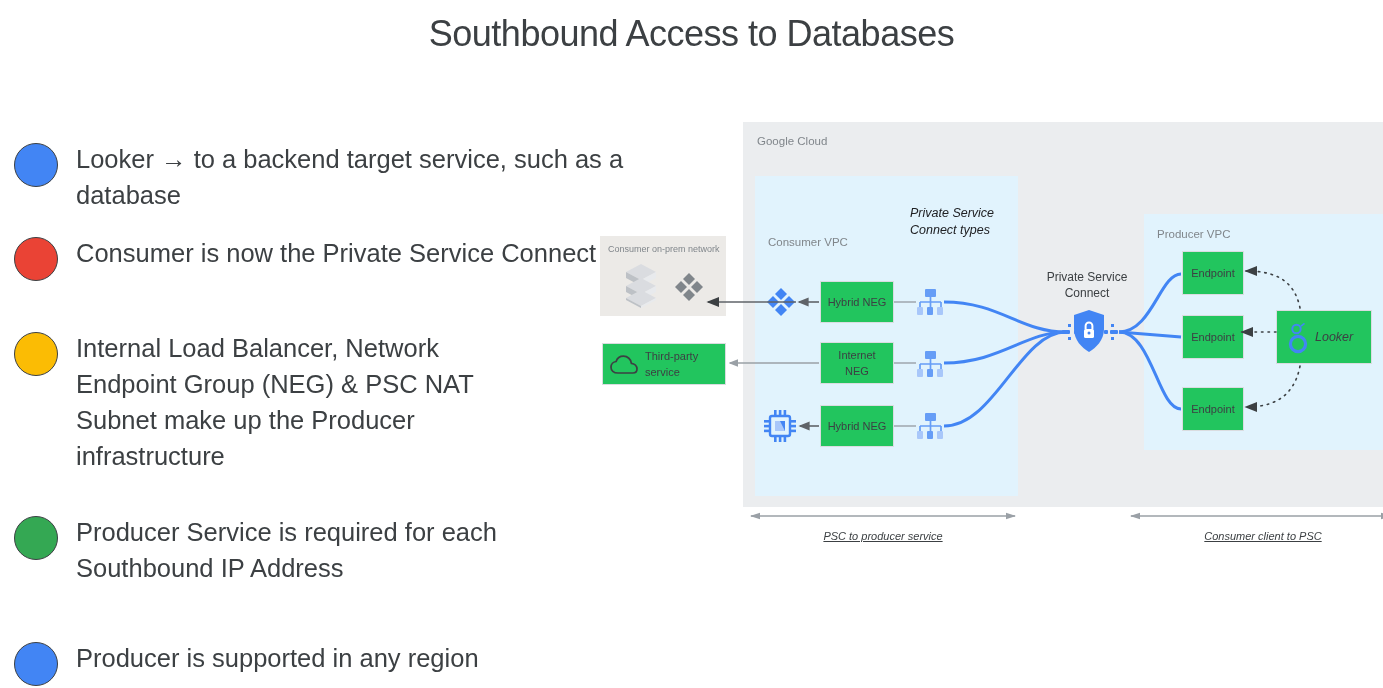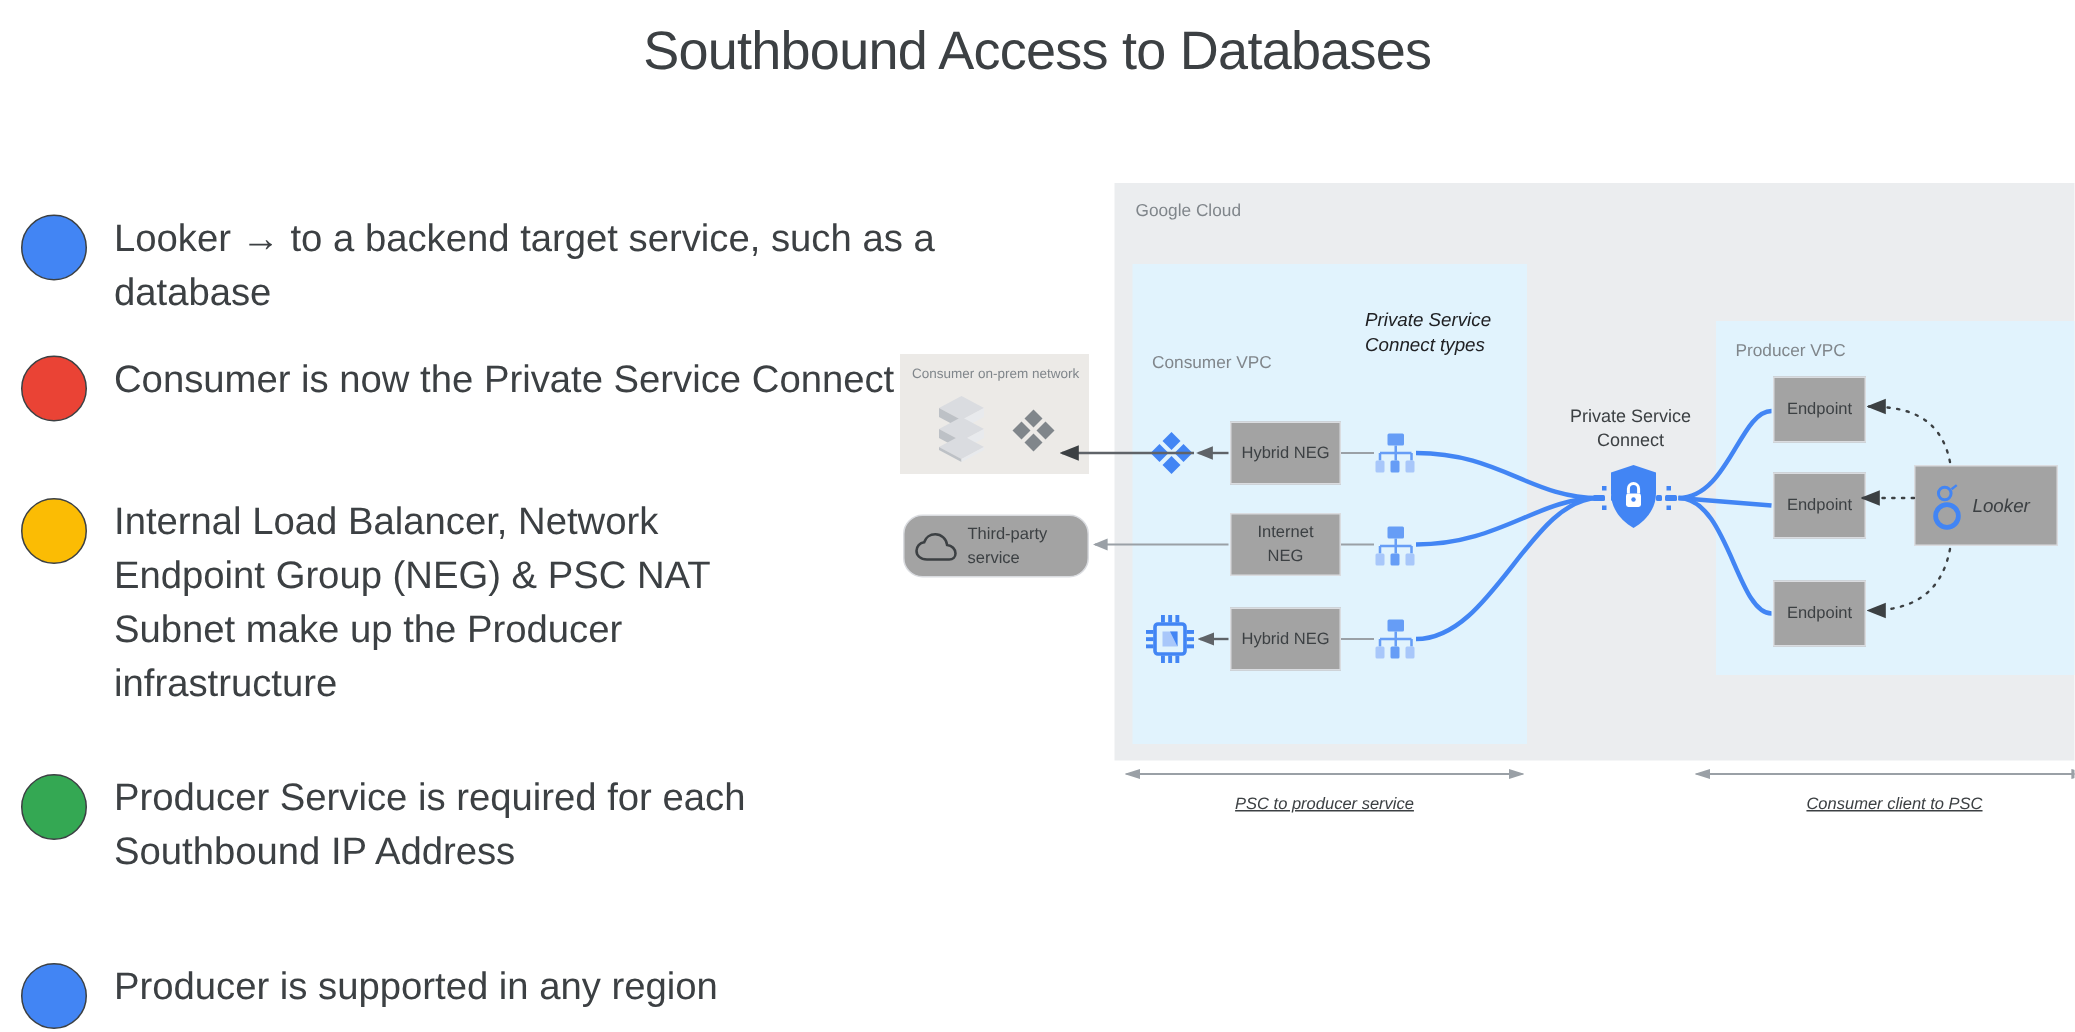--- a/index.html
+++ b/index.html
@@ -96,38 +96,37 @@
   .onprem-label {
     position: absolute;
     left: 8px; top: 8px;
     font-size: 9px;
     color: #80868b;
     white-space: nowrap;
   }
 
   .wbox {
     position: absolute;
-    background: #a3a3a3;
+    background: #22c55e;
     border: 1px solid #dadce0;
     box-sizing: border-box;
     display: flex;
     align-items: center;
     justify-content: center;
     text-align: center;
     font-size: 11px;
     color: #3c4043;
     line-height: 16px;
   }
 
   .third-party {
     left: 2px; top: 225px; width: 124px; height: 42px;
     justify-content: flex-start;
     padding-left: 42px;
     text-align: left;
-    border-radius: 13px;
   }
   .cloud-ico {
     position: absolute;
     left: 7px; top: 10px;
     width: 30px; height: 22px;
   }
 
   .neg { width: 74px; height: 42px; left: 220px; }
   #neg1 { top: 163px; }
   #neg2 { top: 224px; }

